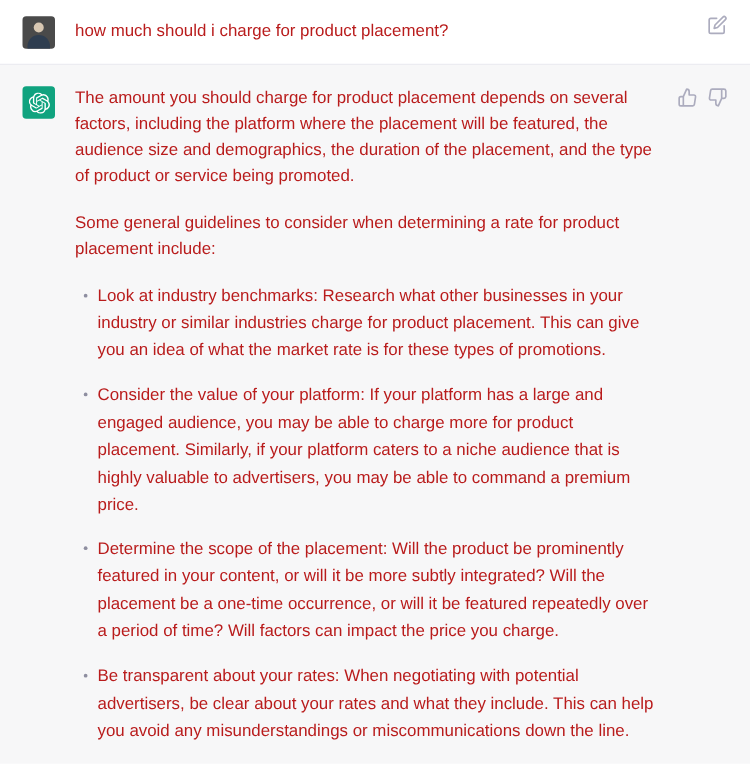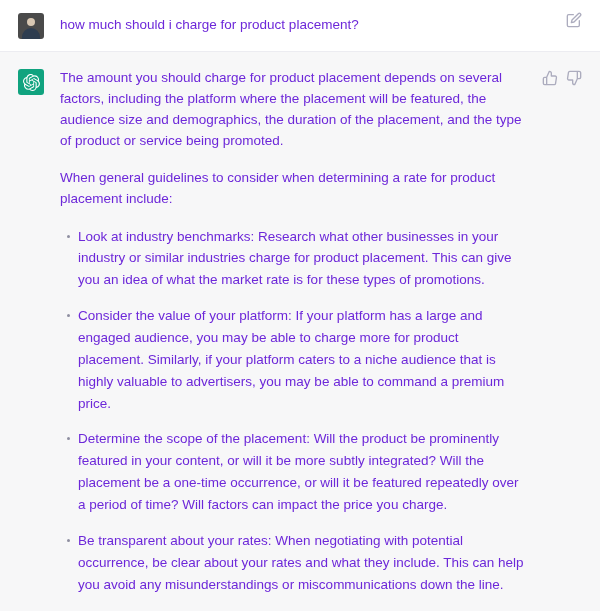--- a/index.html
+++ b/index.html
@@ -64,21 +64,21 @@
     background: #10a37f;
     display: flex;
     align-items: center;
     justify-content: center;
   }
   .avatar-assistant svg { display: block; }
 
   .msg-body {
     margin-left: 16px;
     flex: 1 1 auto;
-    color: #6d28d9;
+    color: #b91c1c;
     font-size: 13.5px;
     line-height: 1.55;
     max-width: 468px;
   }
   .turn-user .msg-body {
     font-size: 13.5px;
     line-height: 1.4;
     padding-top: 4px;
   }
 
@@ -153,26 +153,26 @@
 
   <div class="turn-assistant">
     <div class="avatar avatar-assistant">
       <svg width="17" height="17" viewBox="0 0 24 24" fill="#ffffff">
         <path d="M22.28 9.82a5.98 5.98 0 0 0-.52-4.91 6.05 6.05 0 0 0-6.51-2.9A6 6 0 0 0 4.98 4.18a5.98 5.98 0 0 0-4 2.9 6.05 6.05 0 0 0 .74 7.1 5.98 5.98 0 0 0 .51 4.91 6.05 6.05 0 0 0 6.52 2.9A5.98 5.98 0 0 0 13.26 24a6.05 6.05 0 0 0 5.77-4.19 5.98 5.98 0 0 0 3.99-2.9 6.05 6.05 0 0 0-.74-7.09zm-9.02 12.6a4.48 4.48 0 0 1-2.88-1.04l.14-.08 4.78-2.76a.79.79 0 0 0 .39-.68v-6.74l2.02 1.17a.07.07 0 0 1 .04.05v5.58a4.5 4.5 0 0 1-4.5 4.5zM3.6 18.3a4.47 4.47 0 0 1-.54-3.01l.14.09 4.78 2.76c.24.14.54.14.78 0l5.84-3.37v2.33a.08.08 0 0 1-.03.06l-4.84 2.79a4.5 4.5 0 0 1-6.14-1.64zM2.34 7.9a4.48 4.48 0 0 1 2.35-1.97v5.68c0 .28.15.54.39.68l5.81 3.36-2.02 1.16a.08.08 0 0 1-.07 0l-4.83-2.79a4.5 4.5 0 0 1-1.64-6.13zm16.6 3.86L13.1 8.38l2.02-1.16a.08.08 0 0 1 .07 0l4.83 2.79a4.5 4.5 0 0 1-.68 8.11v-5.68c0-.28-.14-.54-.39-.68zm2.01-3.02l-.14-.09-4.77-2.78a.78.78 0 0 0-.79 0L9.41 9.23V6.9a.07.07 0 0 1 .03-.06l4.83-2.79a4.5 4.5 0 0 1 6.69 4.66zM8.31 12.87l-2.02-1.17a.08.08 0 0 1-.04-.05V6.07a4.5 4.5 0 0 1 7.38-3.45l-.14.08L8.7 5.46a.79.79 0 0 0-.39.68v6.73zm1.1-2.36L12 9.01l2.6 1.5v3l-2.6 1.5-2.6-1.5v-3z"></path>
       </svg>
     </div>
 
     <div class="msg-body">
       <p>The amount you should charge for product placement depends on several factors, including the platform where the placement will be featured, the audience size and demographics, the duration of the placement, and the type of product or service being promoted.</p>
-      <p>When general guidelines to consider when determining a rate for product placement include:</p>
+      <p>Some general guidelines to consider when determining a rate for product placement include:</p>
       <ul class="bullets">
         <li>Look at industry benchmarks: Research what other businesses in your industry or similar industries charge for product placement. This can give you an idea of what the market rate is for these types of promotions.</li>
         <li>Consider the value of your platform: If your platform has a large and engaged audience, you may be able to charge more for product placement. Similarly, if your platform caters to a niche audience that is highly valuable to advertisers, you may be able to command a premium price.</li>
         <li>Determine the scope of the placement: Will the product be prominently featured in your content, or will it be more subtly integrated? Will the placement be a one-time occurrence, or will it be featured repeatedly over a period of time? Will factors can impact the price you charge.</li>
-        <li>Be transparent about your rates: When negotiating with potential occurrence, be clear about your rates and what they include. This can help you avoid any misunderstandings or miscommunications down the line.</li>
+        <li>Be transparent about your rates: When negotiating with potential advertisers, be clear about your rates and what they include. This can help you avoid any misunderstandings or miscommunications down the line.</li>
       </ul>
 
     </div>
 
     <div class="actions actions-assistant">
       <span class="icon-btn">
         <svg viewBox="0 0 24 24" fill="none" stroke="currentColor" stroke-width="2" stroke-linecap="round" stroke-linejoin="round">
           <path d="M14 9V5a3 3 0 0 0-3-3l-4 9v11h11.28a2 2 0 0 0 2-1.7l1.38-9a2 2 0 0 0-2-2.3zM7 22H4a2 2 0 0 1-2-2v-7a2 2 0 0 1 2-2h3"></path>
         </svg>
       </span>

